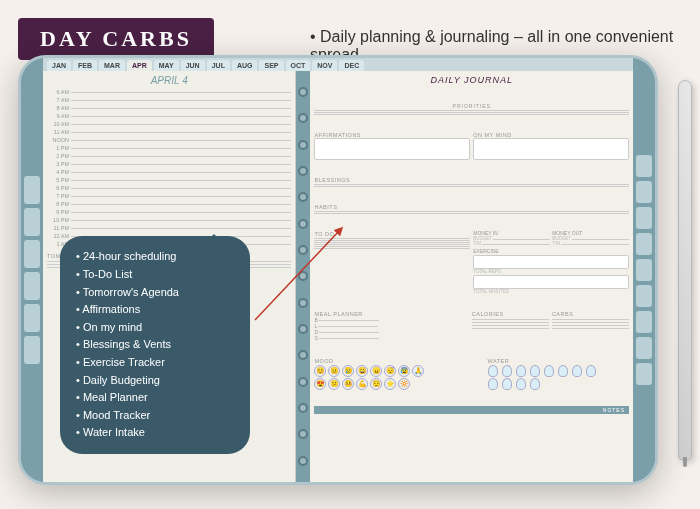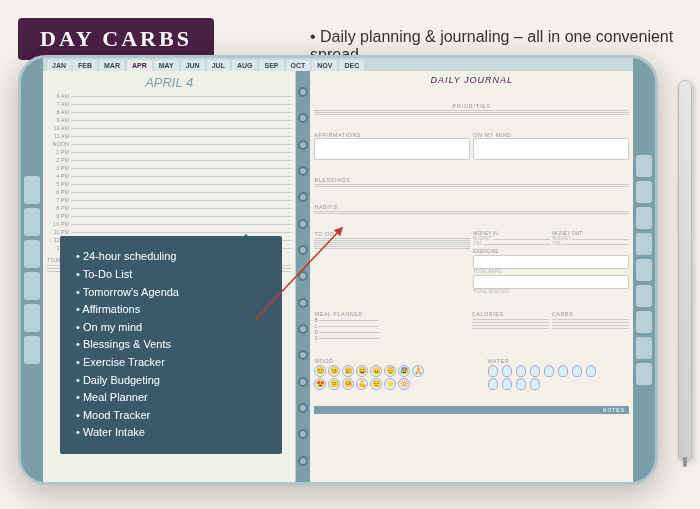--- a/index.html
+++ b/index.html
@@ -132,21 +132,21 @@
       background: #f0f0e8;
       padding: 4px;
       border-right: 1px solid #ccc;
       display: flex;
       flex-direction: column;
       gap: 2px;
       font-size: 6px;
       color: #555;
     }
     .page-date {
-      font-size: 13px;
+      font-size: 10px;
       color: #7a9fa8;
       text-align: center;
       font-style: italic;
       margin-bottom: 1px;
     }
     .time-row {
       display: flex;
       gap: 2px;
       align-items: center;
     }
@@ -216,23 +216,23 @@
       border-radius: 50%;
       background: #a0b8c0;
     }
 
     
     .tooltip-bubble {
       position: absolute;
       bottom: 55px;
       left: 60px;
       background: #3a5a6a;
-      border-radius: 2px;
+      border-radius: 22px;
       padding: 12px 16px;
-      width: 222px;
+      width: 190px;
       z-index: 10;
     }
     .tooltip-bubble::after {
       content: '';
       position: absolute;
       top: -8px;
       right: 30px;
       border: 6px solid transparent;
       border-bottom-color: #3a5a6a;
     }

